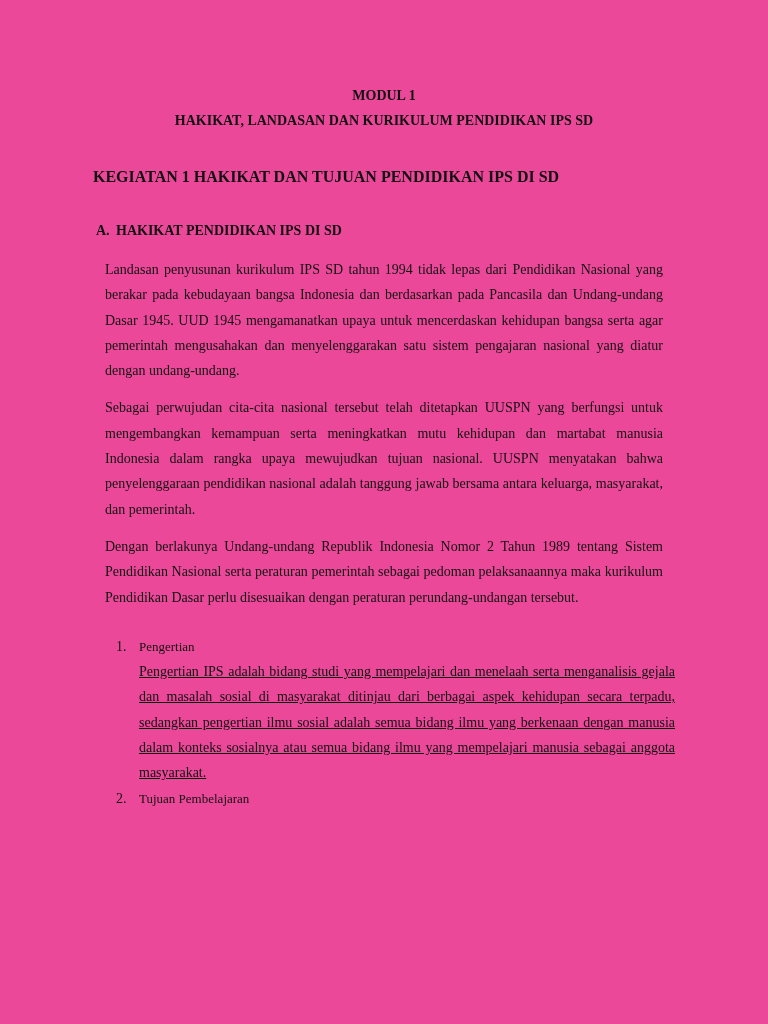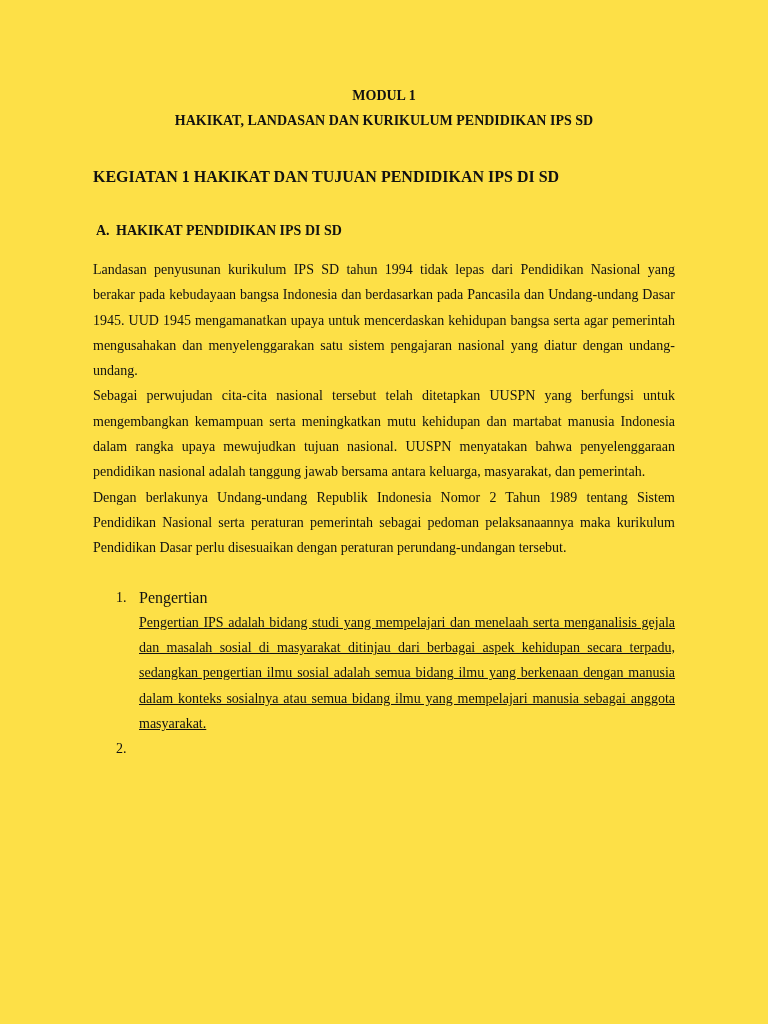--- a/index.html
+++ b/index.html
@@ -13,21 +13,21 @@
       position: relative;
       overflow: hidden;
       font-family: "Liberation Serif", "DejaVu Serif", serif;
       color: #111111;
     }
     .page {
       position: absolute;
       left: 0; top: 0;
       width: 768px;
       height: 1024px;
-      background: #fde047;
+      background: #ec4899;
     }
     .content {
       position: absolute;
       left: 93px;
       top: 86px;
       width: 582px;
     }
     .title {
       text-align: center;
       font-weight: bold;
@@ -48,21 +48,21 @@
       font-size: 14px;
       line-height: 20px;
       margin: 0 0 16px 0;
       padding-left: 3px;
     }
     .section-heading .letter {
       display: inline-block;
       width: 20px;
     }
     p.body {
-      margin: 0;
+      margin: 12px;
       font-size: 14px;
       line-height: 25.3px;
       text-align: justify;
       text-align-last: left;
     }
     p.body.justify-last {
       text-align-last: justify;
     }
     .list {
       list-style: none;
@@ -75,21 +75,21 @@
       margin: 0;
     }
     .list-item .num {
       position: absolute;
       left: 23px;
       top: 0;
       font-size: 14px;
       line-height: 25.3px;
     }
     .list-item .item-title {
-      font-size: 16px;
+      font-size: 13px;
       line-height: 25.3px;
       margin: 0;
     }
     .list-item p.body { margin: 0; text-decoration: underline; }
   </style>
 </head>
 <body>
 
 <div class="page">
   <div class="content">
@@ -108,17 +108,18 @@
     <p class="body">Dengan berlakunya Undang-undang Republik Indonesia Nomor 2 Tahun 1989 tentang Sistem Pendidikan Nasional serta peraturan pemerintah sebagai pedoman pelaksanaannya maka kurikulum Pendidikan Dasar perlu disesuaikan dengan peraturan perundang-undangan tersebut.</p>
 
     <ol class="list">
       <li class="list-item">
         <span class="num">1.</span>
         <div class="item-title">Pengertian</div>
         <p class="body">Pengertian IPS adalah bidang studi yang mempelajari dan menelaah serta menganalisis gejala dan masalah sosial di masyarakat ditinjau dari berbagai aspek kehidupan secara terpadu, sedangkan pengertian ilmu sosial adalah semua bidang ilmu yang berkenaan dengan manusia dalam konteks sosialnya atau semua bidang ilmu yang mempelajari manusia sebagai anggota masyarakat.</p>
       </li>
       <li class="list-item">
         <span class="num">2.</span>
+        <div class="item-title">Tujuan Pembelajaran</div>
       </li>
     </ol>
 
   </div>
 </div>
 
 </body></html>

